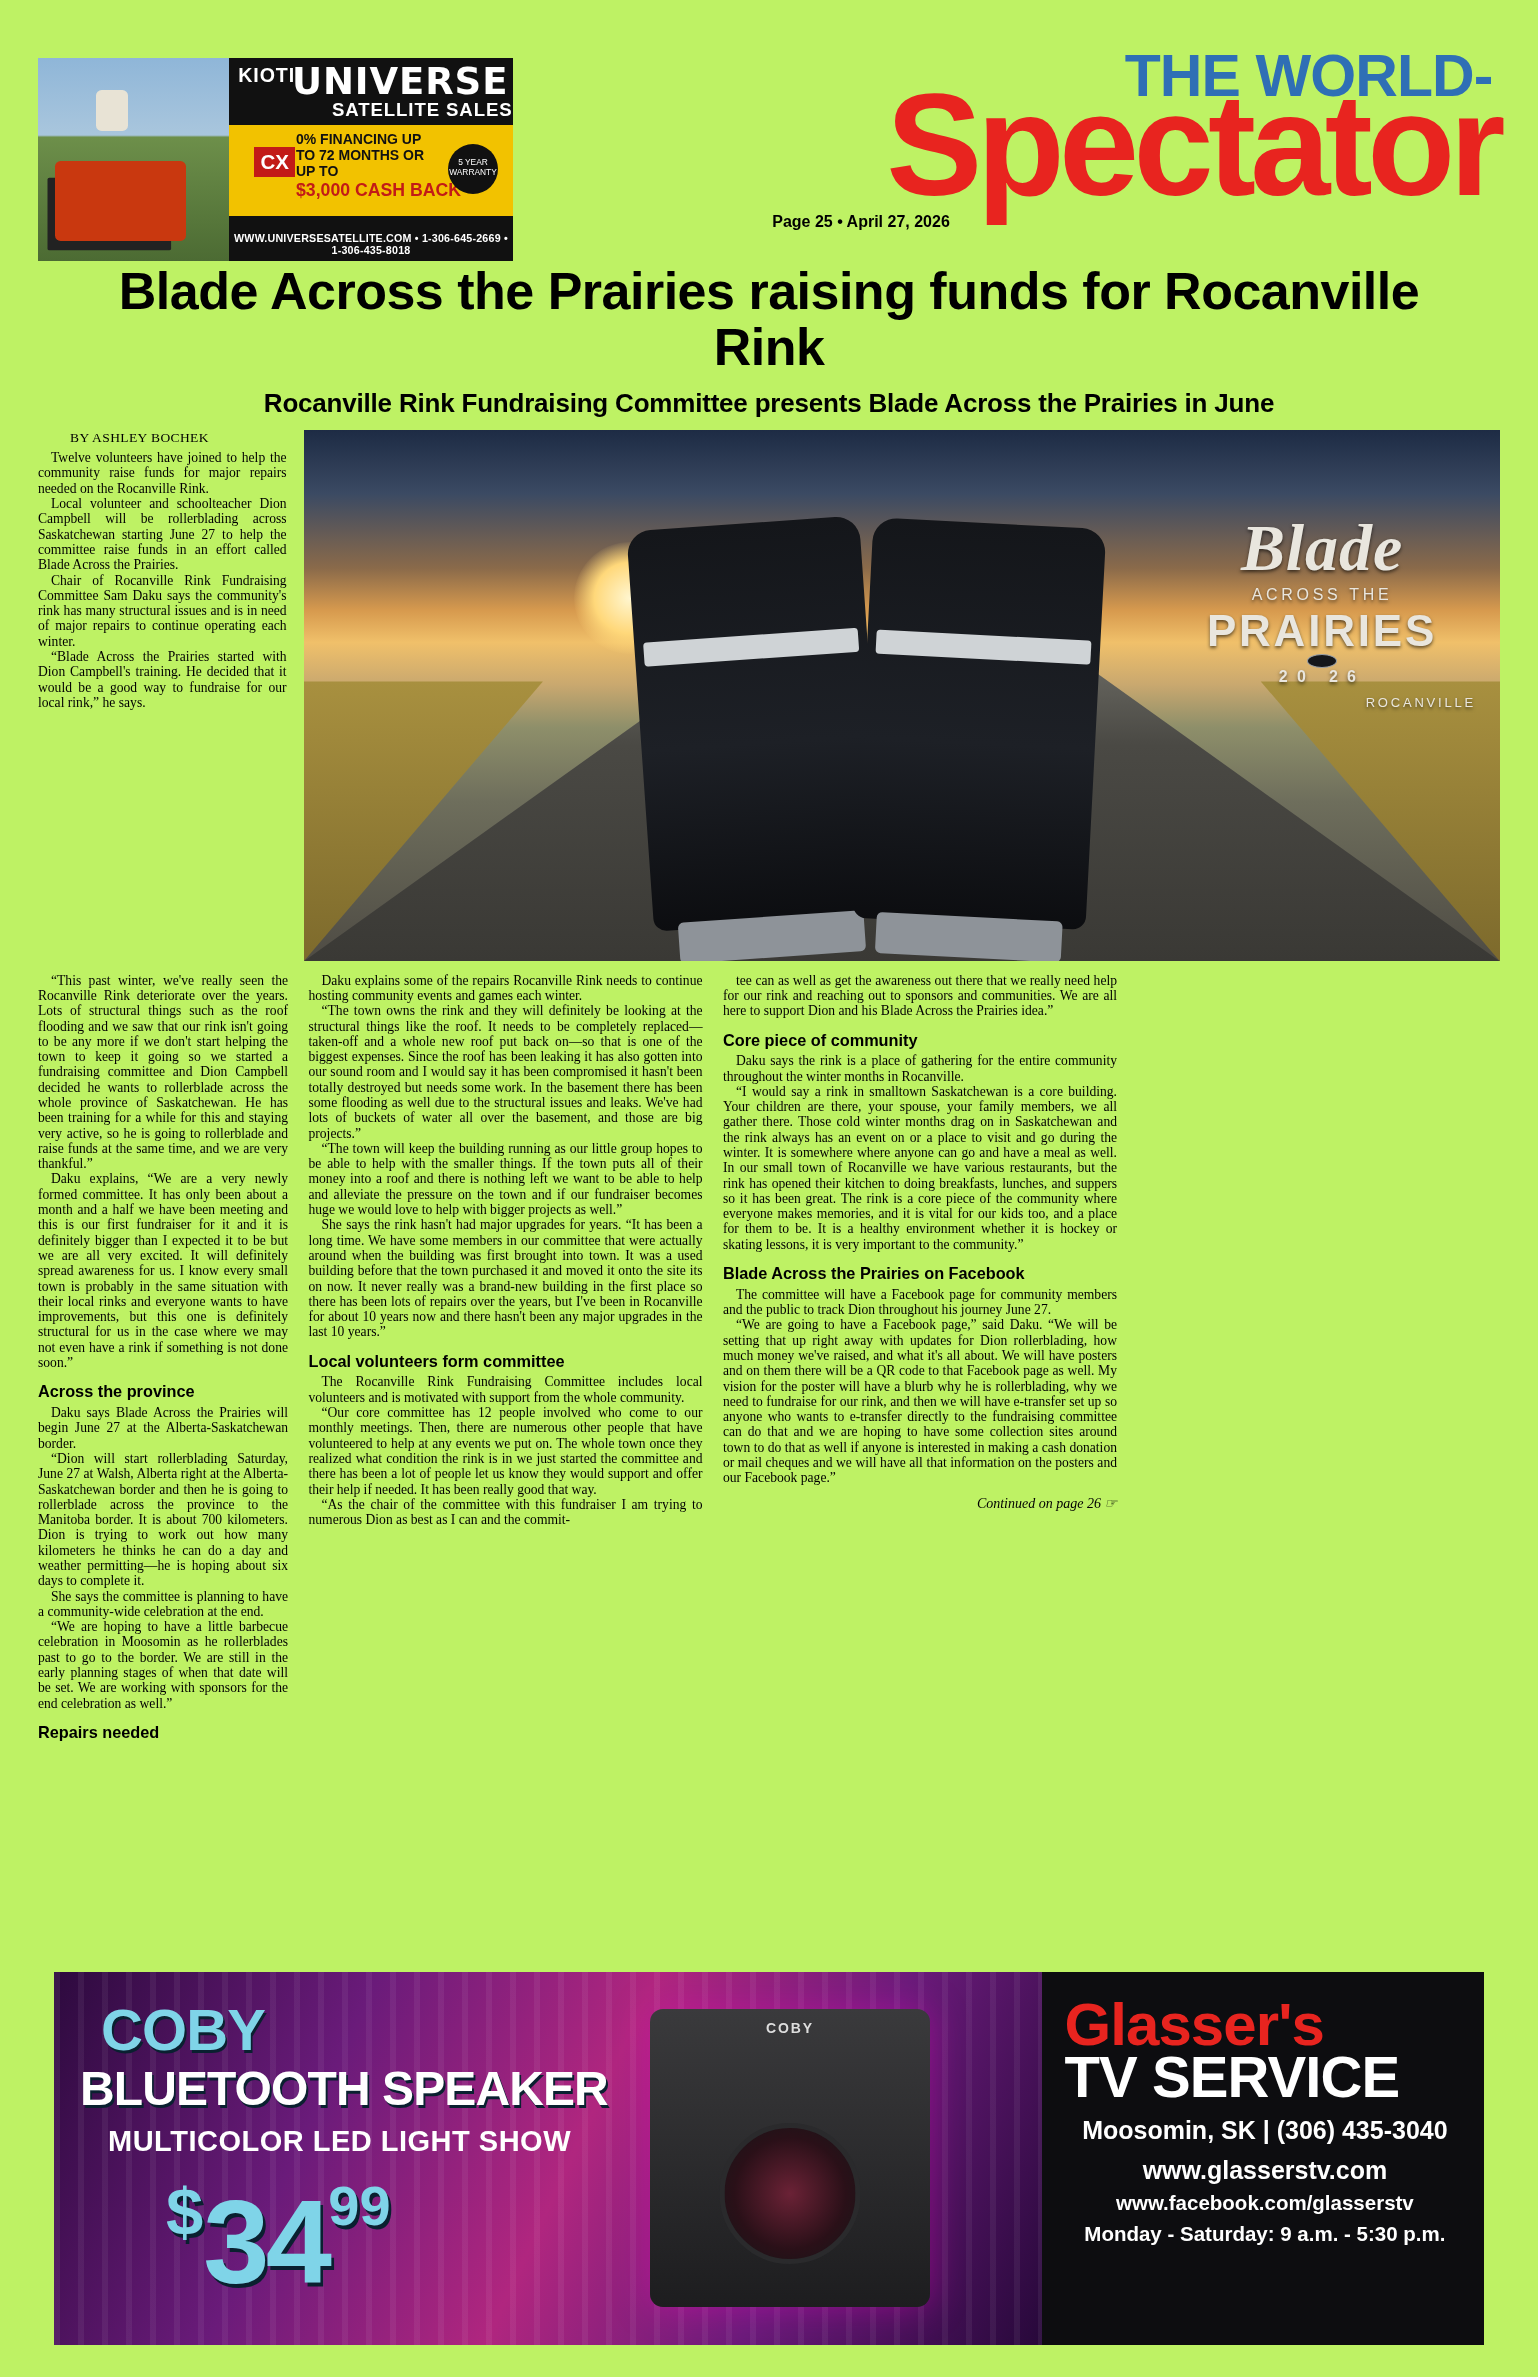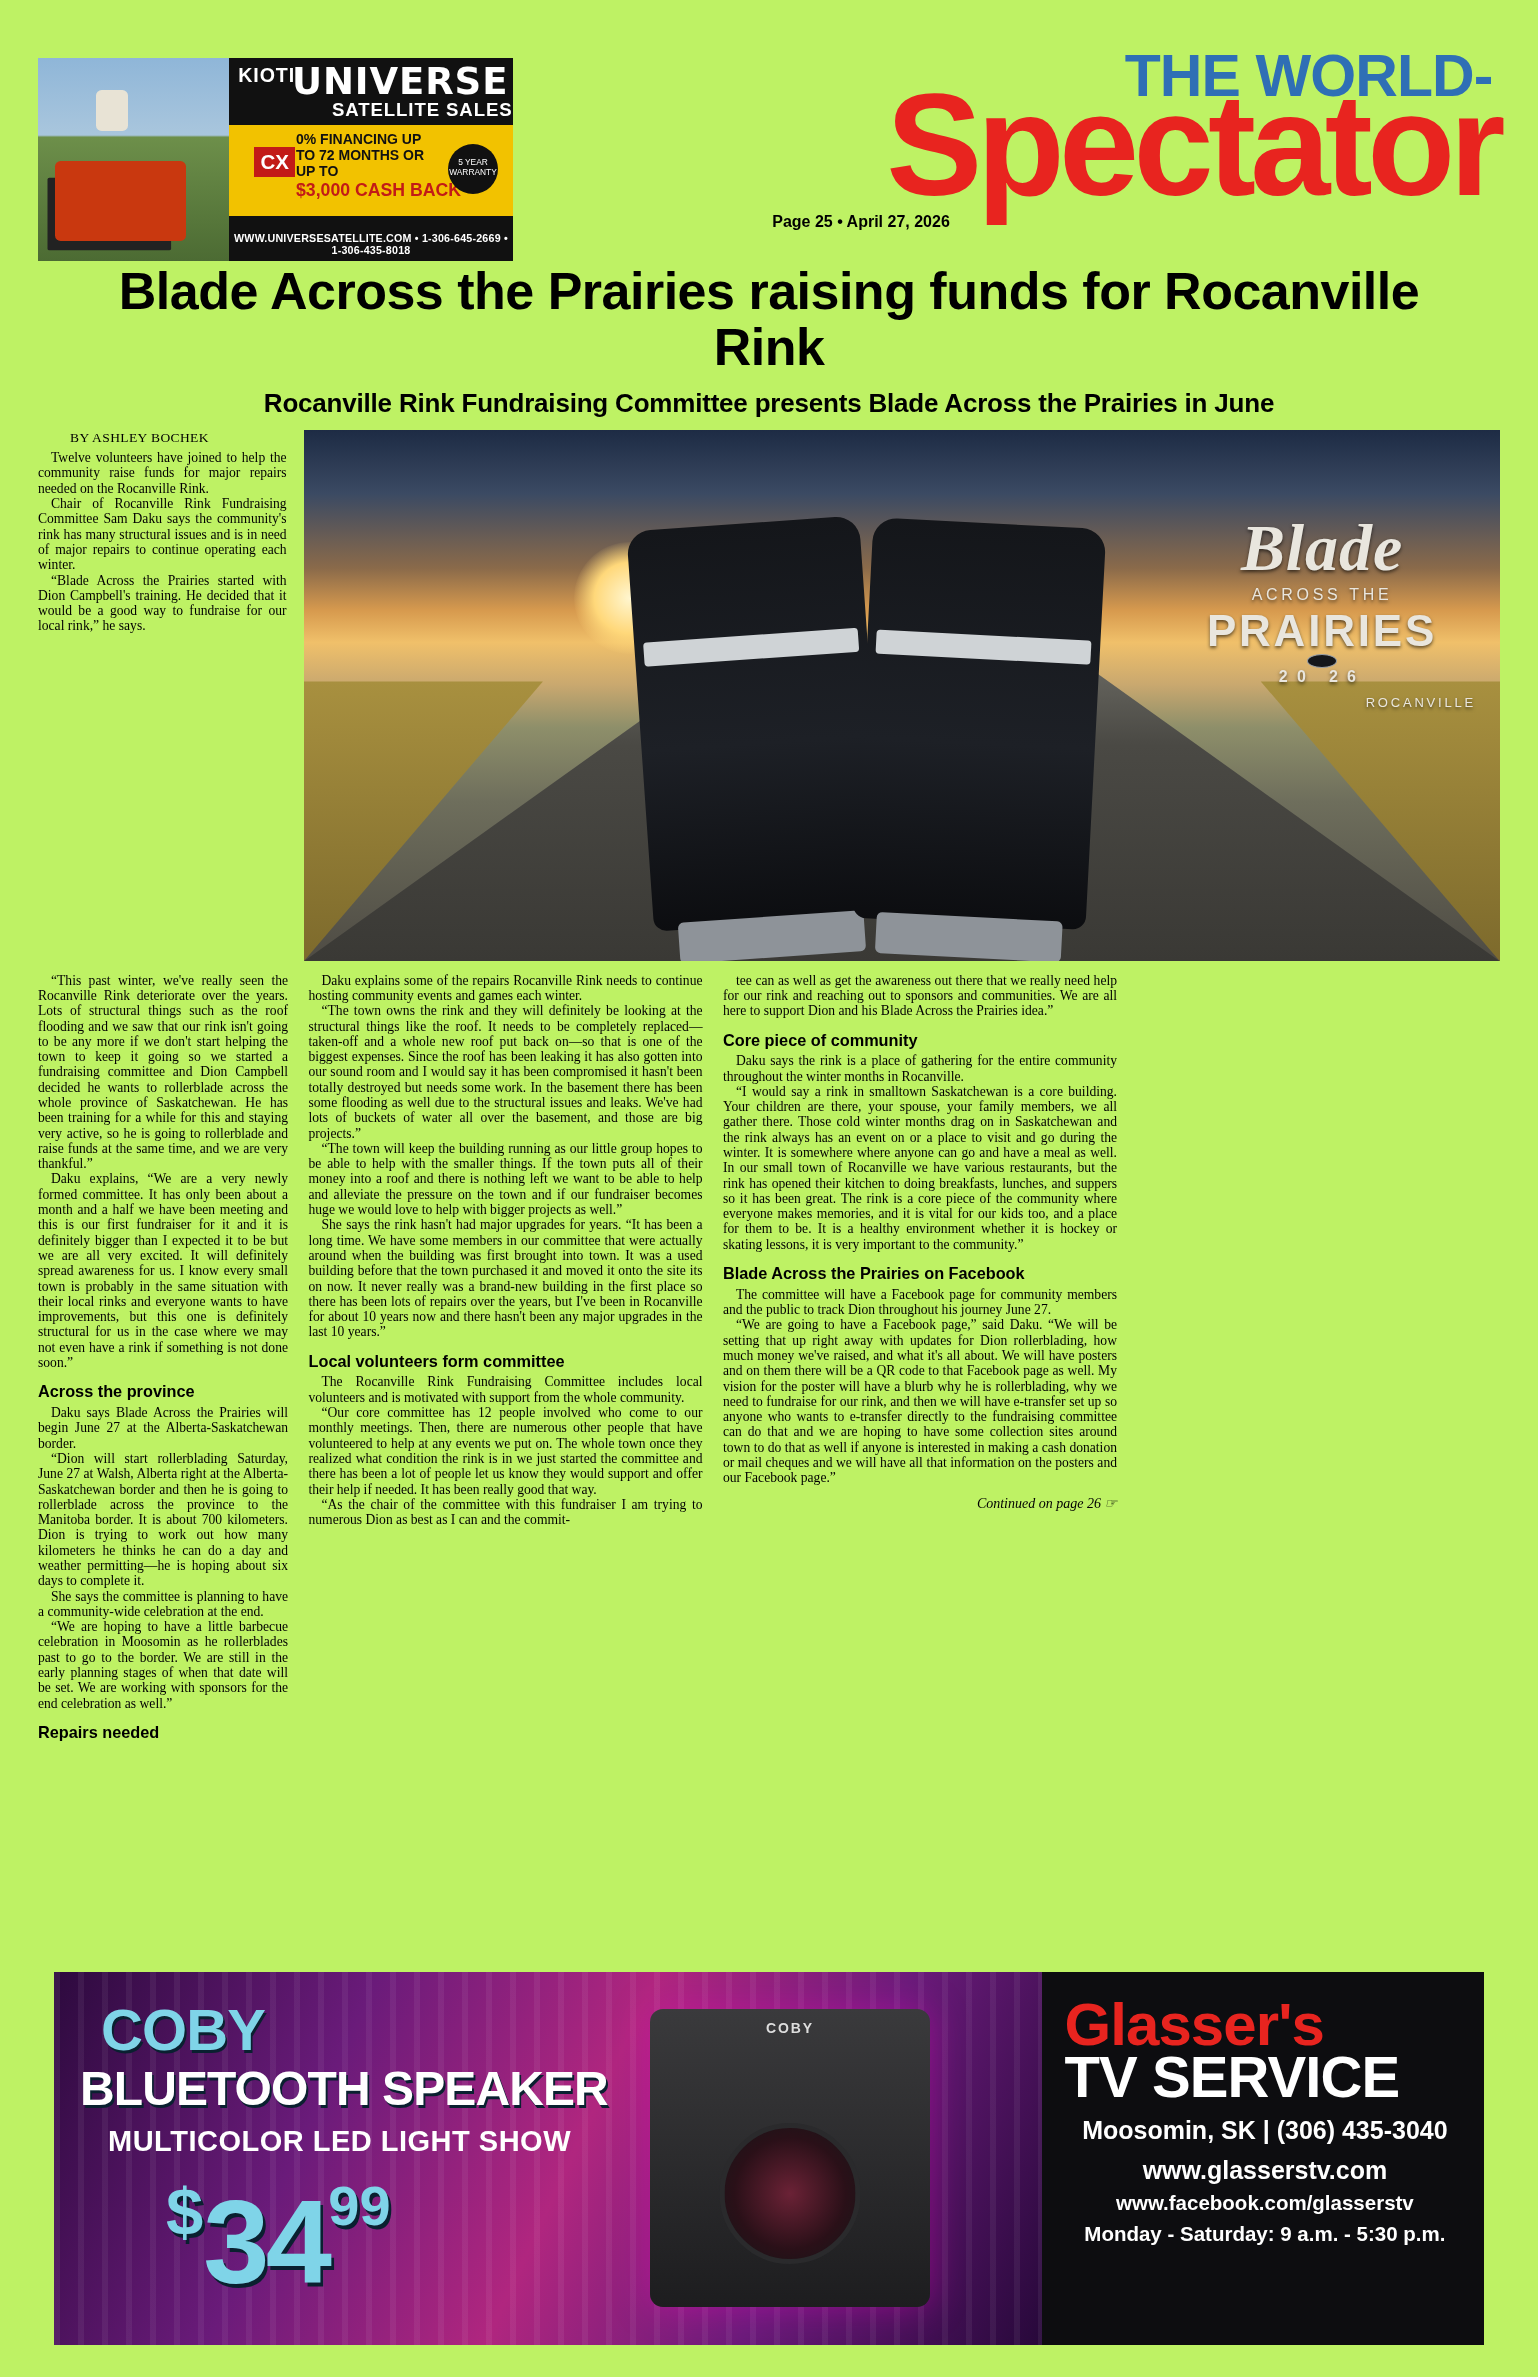--- a/index.html
+++ b/index.html
@@ -525,20 +525,21 @@
 
   <h1 class="headline">Blade Across the Prairies raising funds for Rocanville Rink</h1>
   <h2 class="subhead">Rocanville Rink Fundraising Committee presents Blade Across the Prairies in June</h2>
 
   <div class="body-wrap">
 
     <div class="cols-top">
       <div class="col-narrow">
         <div class="byline">BY ASHLEY BOCHEK</div>
         <p class="art first">Twelve volunteers have joined to help the community raise funds for major repairs needed on the Rocanville Rink.</p>
+        <p class="art">Local volunteer and schoolteacher Dion Campbell will be rollerblading across Saskatchewan starting June 27 to help the committee raise funds in an effort called Blade Across the Prairies.</p>
         <p class="art">Chair of Rocanville Rink Fundraising Committee Sam Daku says the community's rink has many structural issues and is in need of major repairs to continue operating each winter.</p>
         <p class="art">“Blade Across the Prairies started with Dion Campbell's training. He decided that it would be a good way to fundraise for our local rink,” he says.</p>
       </div>
 
       <div class="photo">
         <div class="sun"></div>
         <div class="field-l"></div>
         <div class="field-r"></div>
         <div class="road"></div>
         <div class="skate left">

